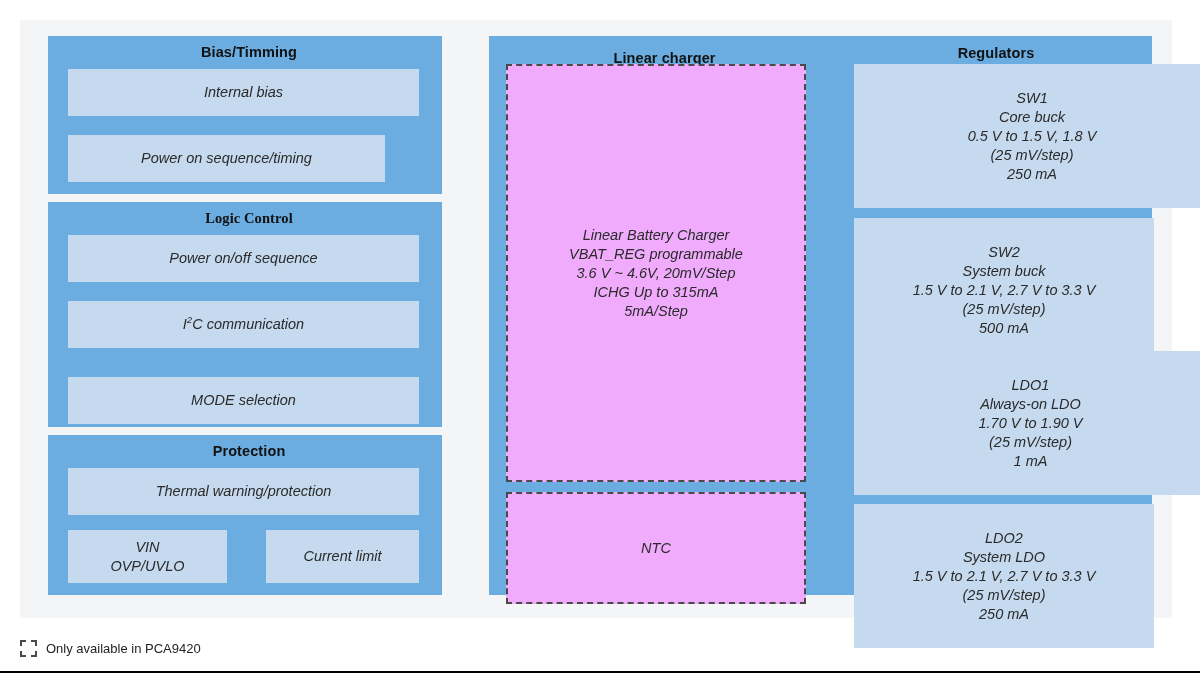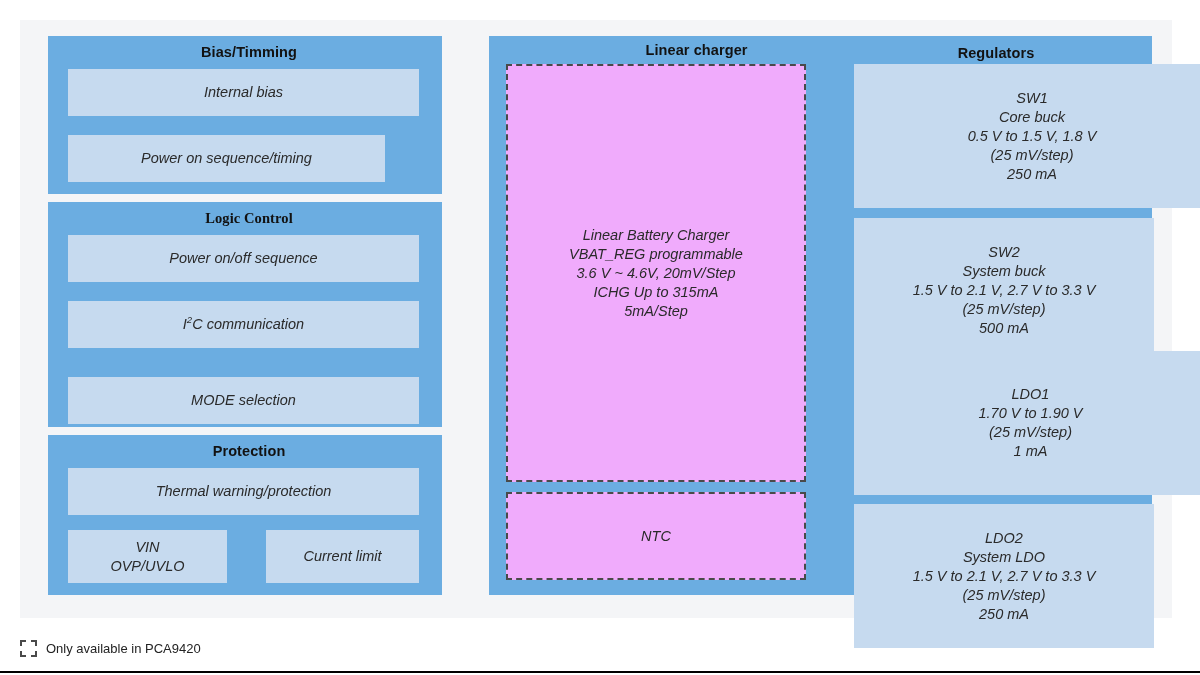--- a/index.html
+++ b/index.html
@@ -154,33 +154,33 @@
     </div>
     <div class="block" style="left:218px; top:95px; width:153px; height:53px;">
       <div class="lines">
         <div>Current limit</div>
       </div>
     </div>
   </div>
 
   <div class="panel" style="left:469px; top:16px; width:663px; height:559px;">
 
-    <div class="panel-title" style="left:0; width:335px; top:6px;margin-left:32px;">Linear charger</div>
+    <div class="panel-title" style="left:0; width:335px; top:14px;">Linear charger</div>
 
     <div class="block dashed" style="left:17px; top:28px; width:300px; height:418px;">
       <div class="lines">
         <div>Linear Battery Charger</div>
         <div>VBAT_REG programmable</div>
         <div>3.6 V ~ 4.6V, 20mV/Step</div>
         <div>ICHG Up to 315mA</div>
         <div>5mA/Step</div>
       </div>
     </div>
 
-    <div class="block dashed" style="left:17px; top:456px; width:300px; height:88px;">
+    <div class="block dashed" style="left:17px; top:456px; width:300px; height:112px;">
       <div class="lines">
         <div>NTC</div>
       </div>
     </div>
 
     <div class="panel-title" style="left:335px; width:328px; top:9px;">Regulators</div>
 
     <div class="block" style="left:365px; top:28px; width:356px; height:144px;">
       <div class="lines">
         <div>SW1</div>
@@ -197,20 +197,21 @@
         <div>System buck</div>
         <div>1.5 V to 2.1 V, 2.7 V to 3.3 V</div>
         <div>(25 mV/step)</div>
         <div>500 mA</div>
       </div>
     </div>
 
     <div class="block" style="left:365px; top:315px; width:353px; height:144px;">
       <div class="lines">
         <div>LDO1</div>
+        <div>Always-on LDO</div>
         <div>1.70 V to 1.90 V</div>
         <div>(25 mV/step)</div>
         <div>1 mA</div>
       </div>
     </div>
 
     <div class="block" style="left:365px; top:468px; width:300px; height:144px;">
       <div class="lines">
         <div>LDO2</div>
         <div>System LDO</div>

